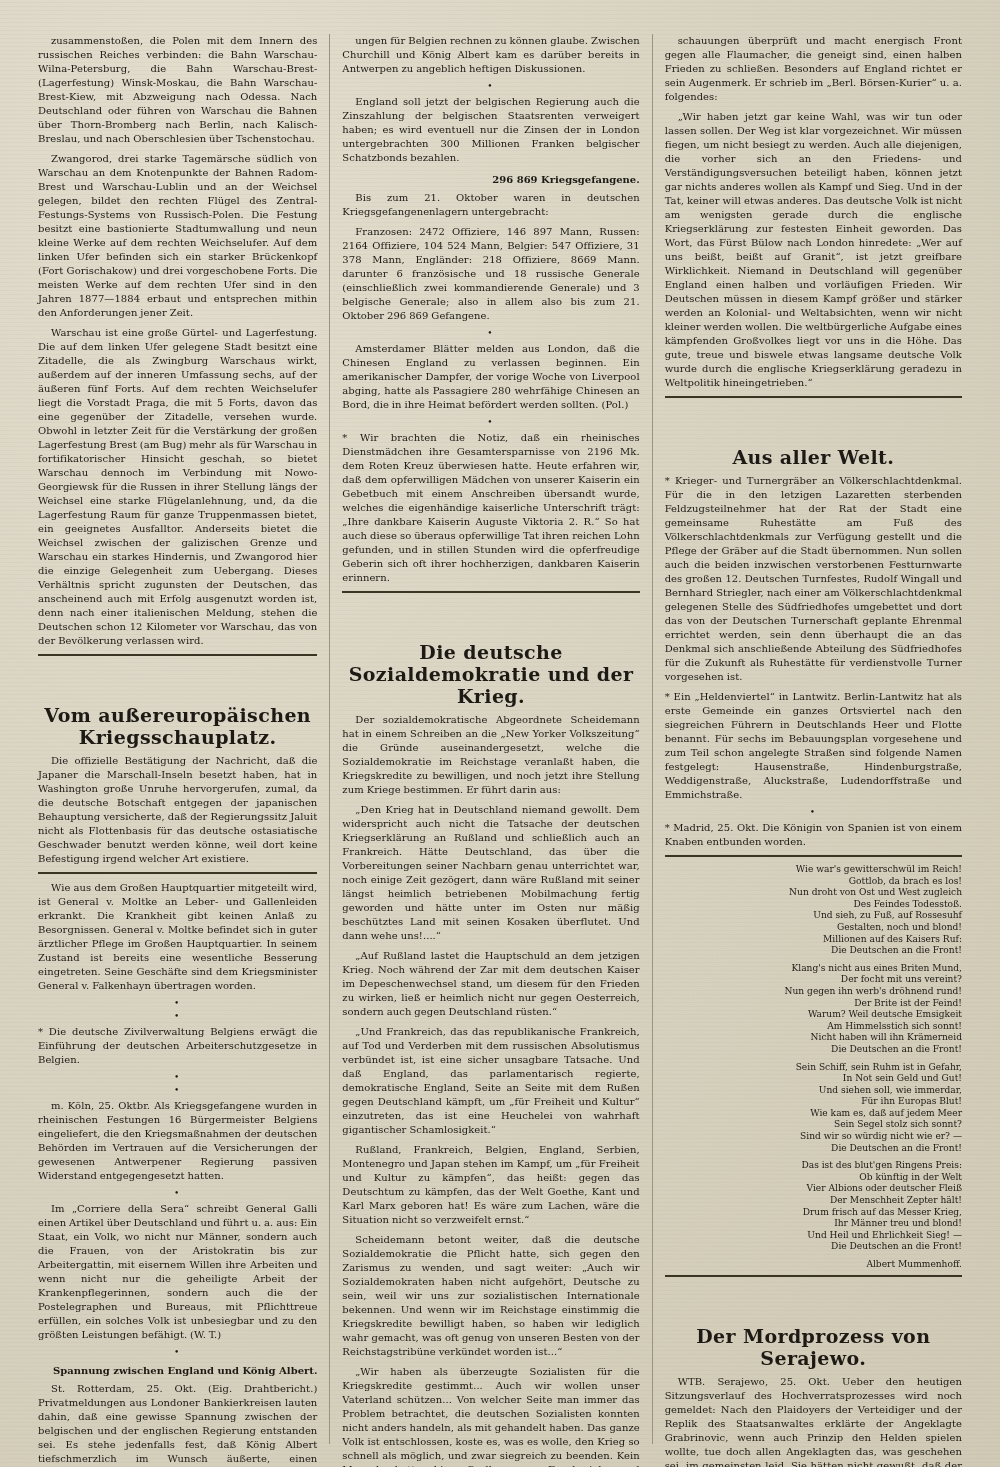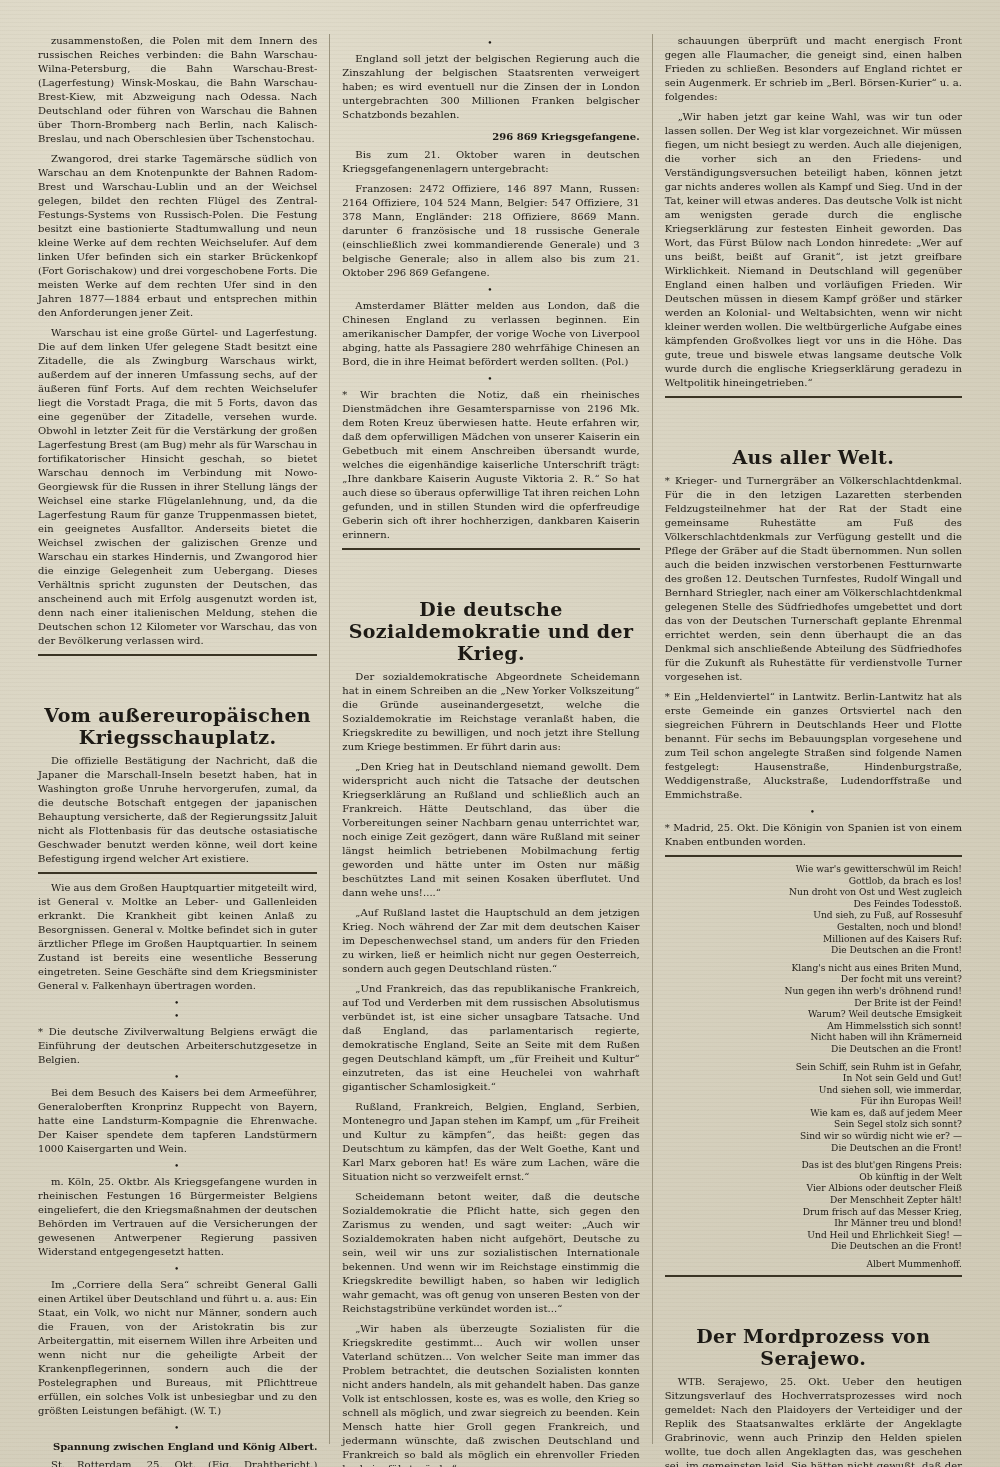--- a/index.html
+++ b/index.html
@@ -111,44 +111,44 @@
         <p>Warschau ist eine große Gürtel- und Lagerfestung. Die auf dem linken Ufer gelegene Stadt besitzt eine Zitadelle, die als Zwingburg Warschaus wirkt, außerdem auf der inneren Umfassung sechs, auf der äußeren fünf Forts. Auf dem rechten Weichselufer liegt die Vorstadt Praga, die mit 5 Forts, davon das eine gegenüber der Zitadelle, versehen wurde. Obwohl in letzter Zeit für die Verstärkung der großen Lagerfestung Brest (am Bug) mehr als für Warschau in fortifikatorischer Hinsicht geschah, so bietet Warschau dennoch im Verbindung mit Nowo-Georgiewsk für die Russen in ihrer Stellung längs der Weichsel eine starke Flügelanlehnung, und, da die Lagerfestung Raum für ganze Truppenmassen bietet, ein geeignetes Ausfalltor. Anderseits bietet die Weichsel zwischen der galizischen Grenze und Warschau ein starkes Hindernis, und Zwangorod hier die einzige Gelegenheit zum Uebergang. Dieses Verhältnis spricht zugunsten der Deutschen, das anscheinend auch mit Erfolg ausgenutzt worden ist, denn nach einer italienischen Meldung, stehen die Deutschen schon 12 Kilometer vor Warschau, das von der Bevölkerung verlassen wird.</p>
         <hr class="rule thick">
         <h2 class="head big">Vom außereuropäischen Kriegsschauplatz.</h2>
         <p>Die offizielle Bestätigung der Nachricht, daß die Japaner die Marschall-Inseln besetzt haben, hat in Washington große Unruhe hervorgerufen, zumal, da die deutsche Botschaft entgegen der japanischen Behauptung versicherte, daß der Regierungssitz Jaluit nicht als Flottenbasis für das deutsche ostasiatische Geschwader benutzt werden könne, weil dort keine Befestigung irgend welcher Art existiere.</p>
         <hr class="rule thick">
         <p>Wie aus dem Großen Hauptquartier mitgeteilt wird, ist General v. Moltke an Leber- und Gallenleiden erkrankt. Die Krankheit gibt keinen Anlaß zu Besorgnissen. General v. Moltke befindet sich in guter ärztlicher Pflege im Großen Hauptquartier. In seinem Zustand ist bereits eine wesentliche Besserung eingetreten. Seine Geschäfte sind dem Kriegsminister General v. Falkenhayn übertragen worden.</p>
         <div class="dot">•</div>
         <div class="dot">•</div>
         <p class="noind">* Die deutsche Zivilverwaltung Belgiens erwägt die Einführung der deutschen Arbeiterschutzgesetze in Belgien.</p>
         <div class="dot">•</div>
-        <p>Bei dem Besuch des Kaisers bei dem Armeeführer, Generaloberften Kronprinz Ruppecht von Bayern, hatte eine Landsturm-Kompagnie die Ehrenwache. Der Kaiser spendete dem tapferen Landstürmern 1000 Kaisergarten und Wein.</p>
         <div class="dot">•</div>
         <p>m. Köln, 25. Oktbr. Als Kriegsgefangene wurden in rheinischen Festungen 16 Bürgermeister Belgiens eingeliefert, die den Kriegsmaßnahmen der deutschen Behörden im Vertrauen auf die Versicherungen der gewesenen Antwerpener Regierung passiven Widerstand entgegengesetzt hatten.</p>
         <div class="dot">•</div>
         <p>Im „Corriere della Sera“ schreibt General Galli einen Artikel über Deutschland und führt u. a. aus: Ein Staat, ein Volk, wo nicht nur Männer, sondern auch die Frauen, von der Aristokratin bis zur Arbeitergattin, mit eisernem Willen ihre Arbeiten und wenn nicht nur die geheiligte Arbeit der Krankenpflegerinnen, sondern auch die der Postelegraphen und Bureaus, mit Pflichttreue erfüllen, ein solches Volk ist unbesiegbar und zu den größten Leistungen befähigt. (W. T.)</p>
         <div class="dot">•</div>
         <h3 class="subhead">Spannung zwischen England und König Albert.</h3>
         <p>St. Rotterdam, 25. Okt. (Eig. Drahtbericht.) Privatmeldungen aus Londoner Bankierkreisen lauten dahin, daß eine gewisse Spannung zwischen der belgischen und der englischen Regierung entstanden sei. Es stehe jedenfalls fest, daß König Albert tiefschmerzlich im Wunsch äußerte, einen Separatfrieden mit Oesterreich und Deutschland zu schließen, da er auf Deutschlands Ritterlichkeit hinsichtlich der Friedensbeding-</p>
       </div>
     <div class="col c2" id="col2">
+        <p>ungen für Belgien rechnen zu können glaube. Zwischen Churchill und König Albert kam es darüber bereits in Antwerpen zu angeblich heftigen Diskussionen.</p>
         <div class="dot">•</div>
         <p>England soll jetzt der belgischen Regierung auch die Zinszahlung der belgischen Staatsrenten verweigert haben; es wird eventuell nur die Zinsen der in London untergebrachten 300 Millionen Franken belgischer Schatzbonds bezahlen.</p>
         <h3 class="subhead">296 869 Kriegsgefangene.</h3>
         <p>Bis zum 21. Oktober waren in deutschen Kriegsgefangenenlagern untergebracht:</p>
         <p>Franzosen: 2472 Offiziere, 146 897 Mann, Russen: 2164 Offiziere, 104 524 Mann, Belgier: 547 Offiziere, 31 378 Mann, Engländer: 218 Offiziere, 8669 Mann. darunter 6 französische und 18 russische Generale (einschließlich zwei kommandierende Generale) und 3 belgische Generale; also in allem also bis zum 21. Oktober 296 869 Gefangene.</p>
         <div class="dot">•</div>
         <p>Amsterdamer Blätter melden aus London, daß die Chinesen England zu verlassen beginnen. Ein amerikanischer Dampfer, der vorige Woche von Liverpool abging, hatte als Passagiere 280 wehrfähige Chinesen an Bord, die in ihre Heimat befördert werden sollten. (Pol.)</p>
         <div class="dot">•</div>
         <p class="noind">* Wir brachten die Notiz, daß ein rheinisches Dienstmädchen ihre Gesamtersparnisse von 2196 Mk. dem Roten Kreuz überwiesen hatte. Heute erfahren wir, daß dem opferwilligen Mädchen von unserer Kaiserin ein Gebetbuch mit einem Anschreiben übersandt wurde, welches die eigenhändige kaiserliche Unterschrift trägt: „Ihre dankbare Kaiserin Auguste Viktoria 2. R.“ So hat auch diese so überaus opferwillige Tat ihren reichen Lohn gefunden, und in stillen Stunden wird die opferfreudige Geberin sich oft ihrer hochherzigen, dankbaren Kaiserin erinnern.</p>
         <hr class="rule thick">
         <h2 class="head big">Die deutsche Sozialdemokratie und der Krieg.</h2>
         <p>Der sozialdemokratische Abgeordnete Scheidemann hat in einem Schreiben an die „New Yorker Volkszeitung“ die Gründe auseinandergesetzt, welche die Sozialdemokratie im Reichstage veranlaßt haben, die Kriegskredite zu bewilligen, und noch jetzt ihre Stellung zum Kriege bestimmen. Er führt darin aus:</p>
         <p>„Den Krieg hat in Deutschland niemand gewollt. Dem widerspricht auch nicht die Tatsache der deutschen Kriegserklärung an Rußland und schließlich auch an Frankreich. Hätte Deutschland, das über die Vorbereitungen seiner Nachbarn genau unterrichtet war, noch einige Zeit gezögert, dann wäre Rußland mit seiner längst heimlich betriebenen Mobilmachung fertig geworden und hätte unter im Osten nur mäßig beschütztes Land mit seinen Kosaken überflutet. Und dann wehe uns!....“</p>
-        <p>„Auf Rußland lastet die Hauptschuld an dem jetzigen Krieg. Noch während der Zar mit dem deutschen Kaiser im Depeschenwechsel stand, um anders für den Frieden zu wirken, ließ er heimlich nicht nur gegen Oesterreich, sondern auch gegen Deutschland rüsten.“</p>
+        <p>„Auf Rußland lastet die Hauptschuld an dem jetzigen Krieg. Noch während der Zar mit dem deutschen Kaiser im Depeschenwechsel stand, um diesem für den Frieden zu wirken, ließ er heimlich nicht nur gegen Oesterreich, sondern auch gegen Deutschland rüsten.“</p>
         <p>„Und Frankreich, das das republikanische Frankreich, auf Tod und Verderben mit dem russischen Absolutismus verbündet ist, ist eine sicher unsagbare Tatsache. Und daß England, das parlamentarisch regierte, demokratische England, Seite an Seite mit dem Rußen gegen Deutschland kämpft, um „für Freiheit und Kultur“ einzutreten, das ist eine Heuchelei von wahrhaft gigantischer Schamlosigkeit.“</p>
         <p>Rußland, Frankreich, Belgien, England, Serbien, Montenegro und Japan stehen im Kampf, um „für Freiheit und Kultur zu kämpfen“, das heißt: gegen das Deutschtum zu kämpfen, das der Welt Goethe, Kant und Karl Marx geboren hat! Es wäre zum Lachen, wäre die Situation nicht so verzweifelt ernst.“</p>
         <p>Scheidemann betont weiter, daß die deutsche Sozialdemokratie die Pflicht hatte, sich gegen den Zarismus zu wenden, und sagt weiter: „Auch wir Sozialdemokraten haben nicht aufgehört, Deutsche zu sein, weil wir uns zur sozialistischen Internationale bekennen. Und wenn wir im Reichstage einstimmig die Kriegskredite bewilligt haben, so haben wir lediglich wahr gemacht, was oft genug von unseren Besten von der Reichstagstribüne verkündet worden ist...“</p>
         <p>„Wir haben als überzeugte Sozialisten für die Kriegskredite gestimmt... Auch wir wollen unser Vaterland schützen... Von welcher Seite man immer das Problem betrachtet, die deutschen Sozialisten konnten nicht anders handeln, als mit gehandelt haben. Das ganze Volk ist entschlossen, koste es, was es wolle, den Krieg so schnell als möglich, und zwar siegreich zu beenden. Kein Mensch hatte hier Groll gegen Frankreich, und jedermann wünschte, daß zwischen Deutschland und Frankreich so bald als möglich ein ehrenvoller Frieden herbeigeführt würde.“</p>
         <hr class="rule thick">
         <h2 class="head big">Die weltbürgerliche Aufgabe des deutschen Großvolkes.</h2>
         <p>Der Reichstagsabgeordnete D. Friedrich Naumann, der früher bekanntlich einer Annäherung zwischen Deutschland und England freundlich gegenüberstand, hat auf Grund der jetzigen Ereignisse seine An-</p>
       </div>
     <div class="col c3" id="col3">
         <p>schauungen überprüft und macht energisch Front gegen alle Flaumacher, die geneigt sind, einen halben Frieden zu schließen. Besonders auf England richtet er sein Augenmerk. Er schrieb im „Berl. Börsen-Kurier“ u. a. folgendes:</p>
@@ -177,21 +177,21 @@
           <div>Der Brite ist der Feind!</div>
           <div>Warum? Weil deutsche Emsigkeit</div>
           <div>Am Himmelsstich sich sonnt!</div>
           <div>Nicht haben will ihn Krämerneid</div>
           <div>Die Deutschen an die Front!</div>
         </div>
         <div class="poem">
           <div>Sein Schiff, sein Ruhm ist in Gefahr,</div>
           <div>In Not sein Geld und Gut!</div>
           <div>Und siehen soll, wie immerdar,</div>
-          <div>Für ihn Europas Weil!</div>
+          <div>Für ihn Europas Blut!</div>
           <div>Wie kam es, daß auf jedem Meer</div>
           <div>Sein Segel stolz sich sonnt?</div>
           <div>Sind wir so würdig nicht wie er? —</div>
           <div>Die Deutschen an die Front!</div>
         </div>
         <div class="poem">
           <div>Das ist des blut'gen Ringens Preis:</div>
           <div>Ob künftig in der Welt</div>
           <div>Vier Albions oder deutscher Fleiß</div>
           <div>Der Menschheit Zepter hält!</div>

